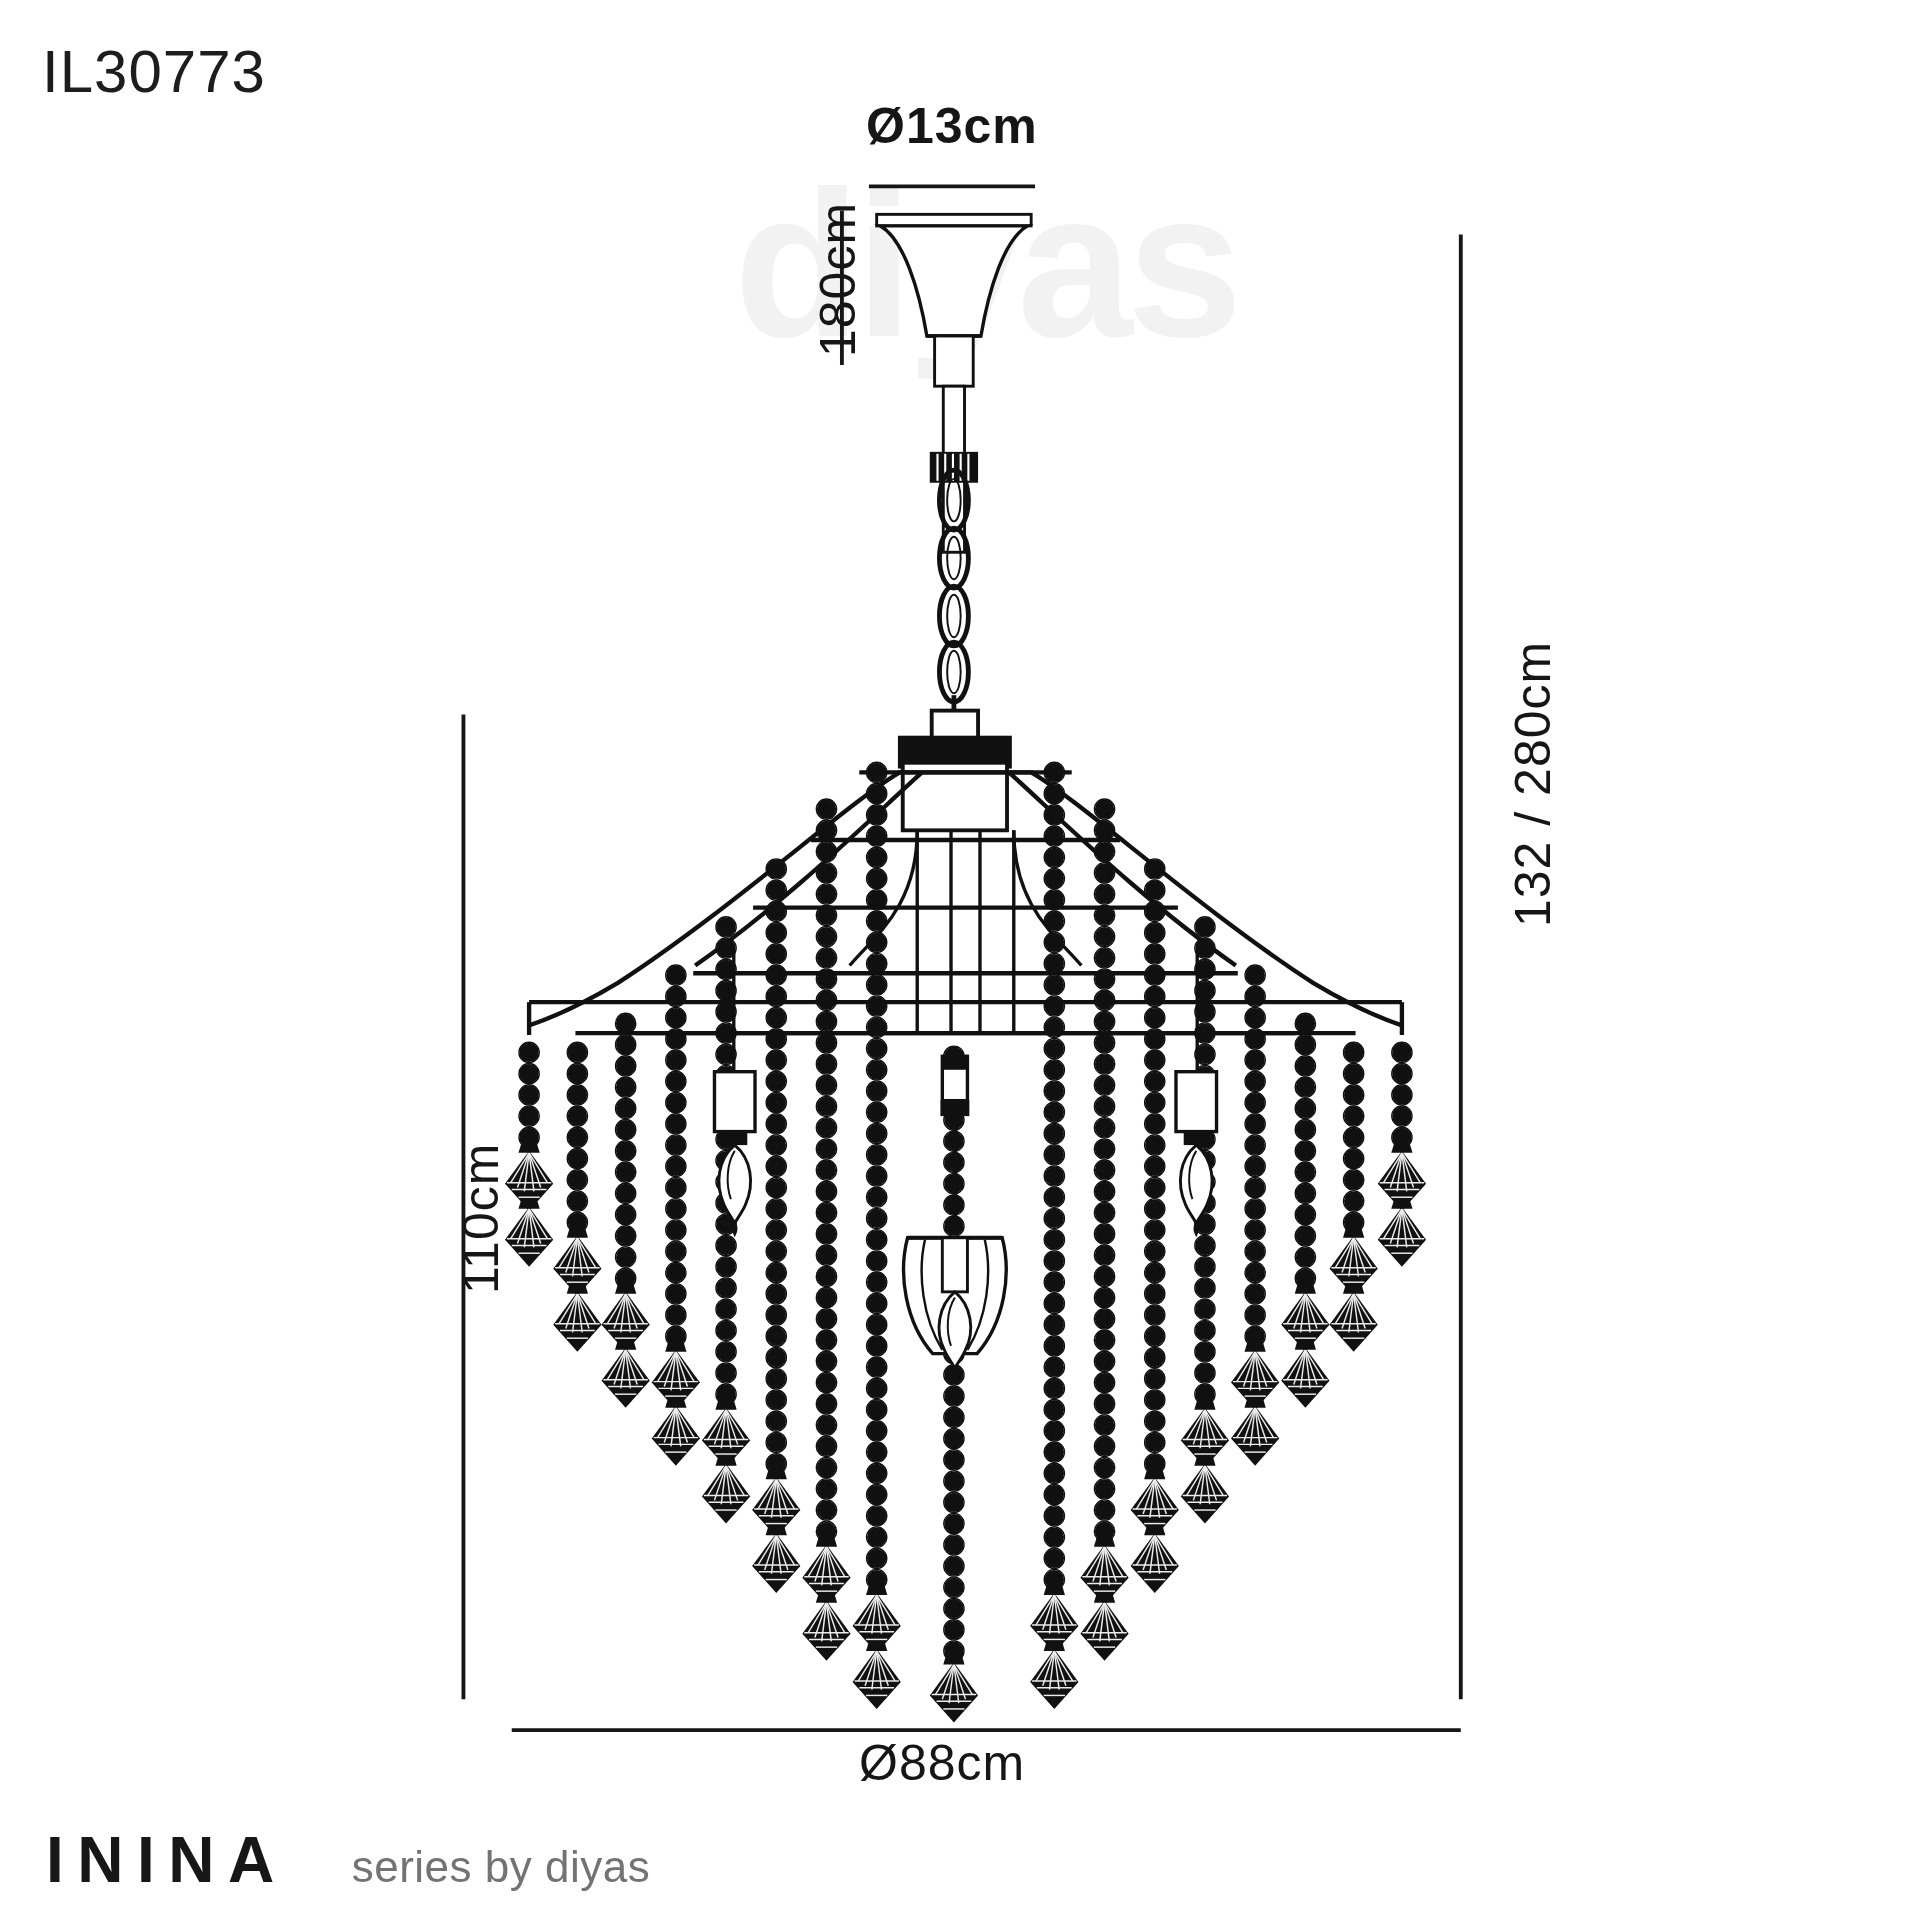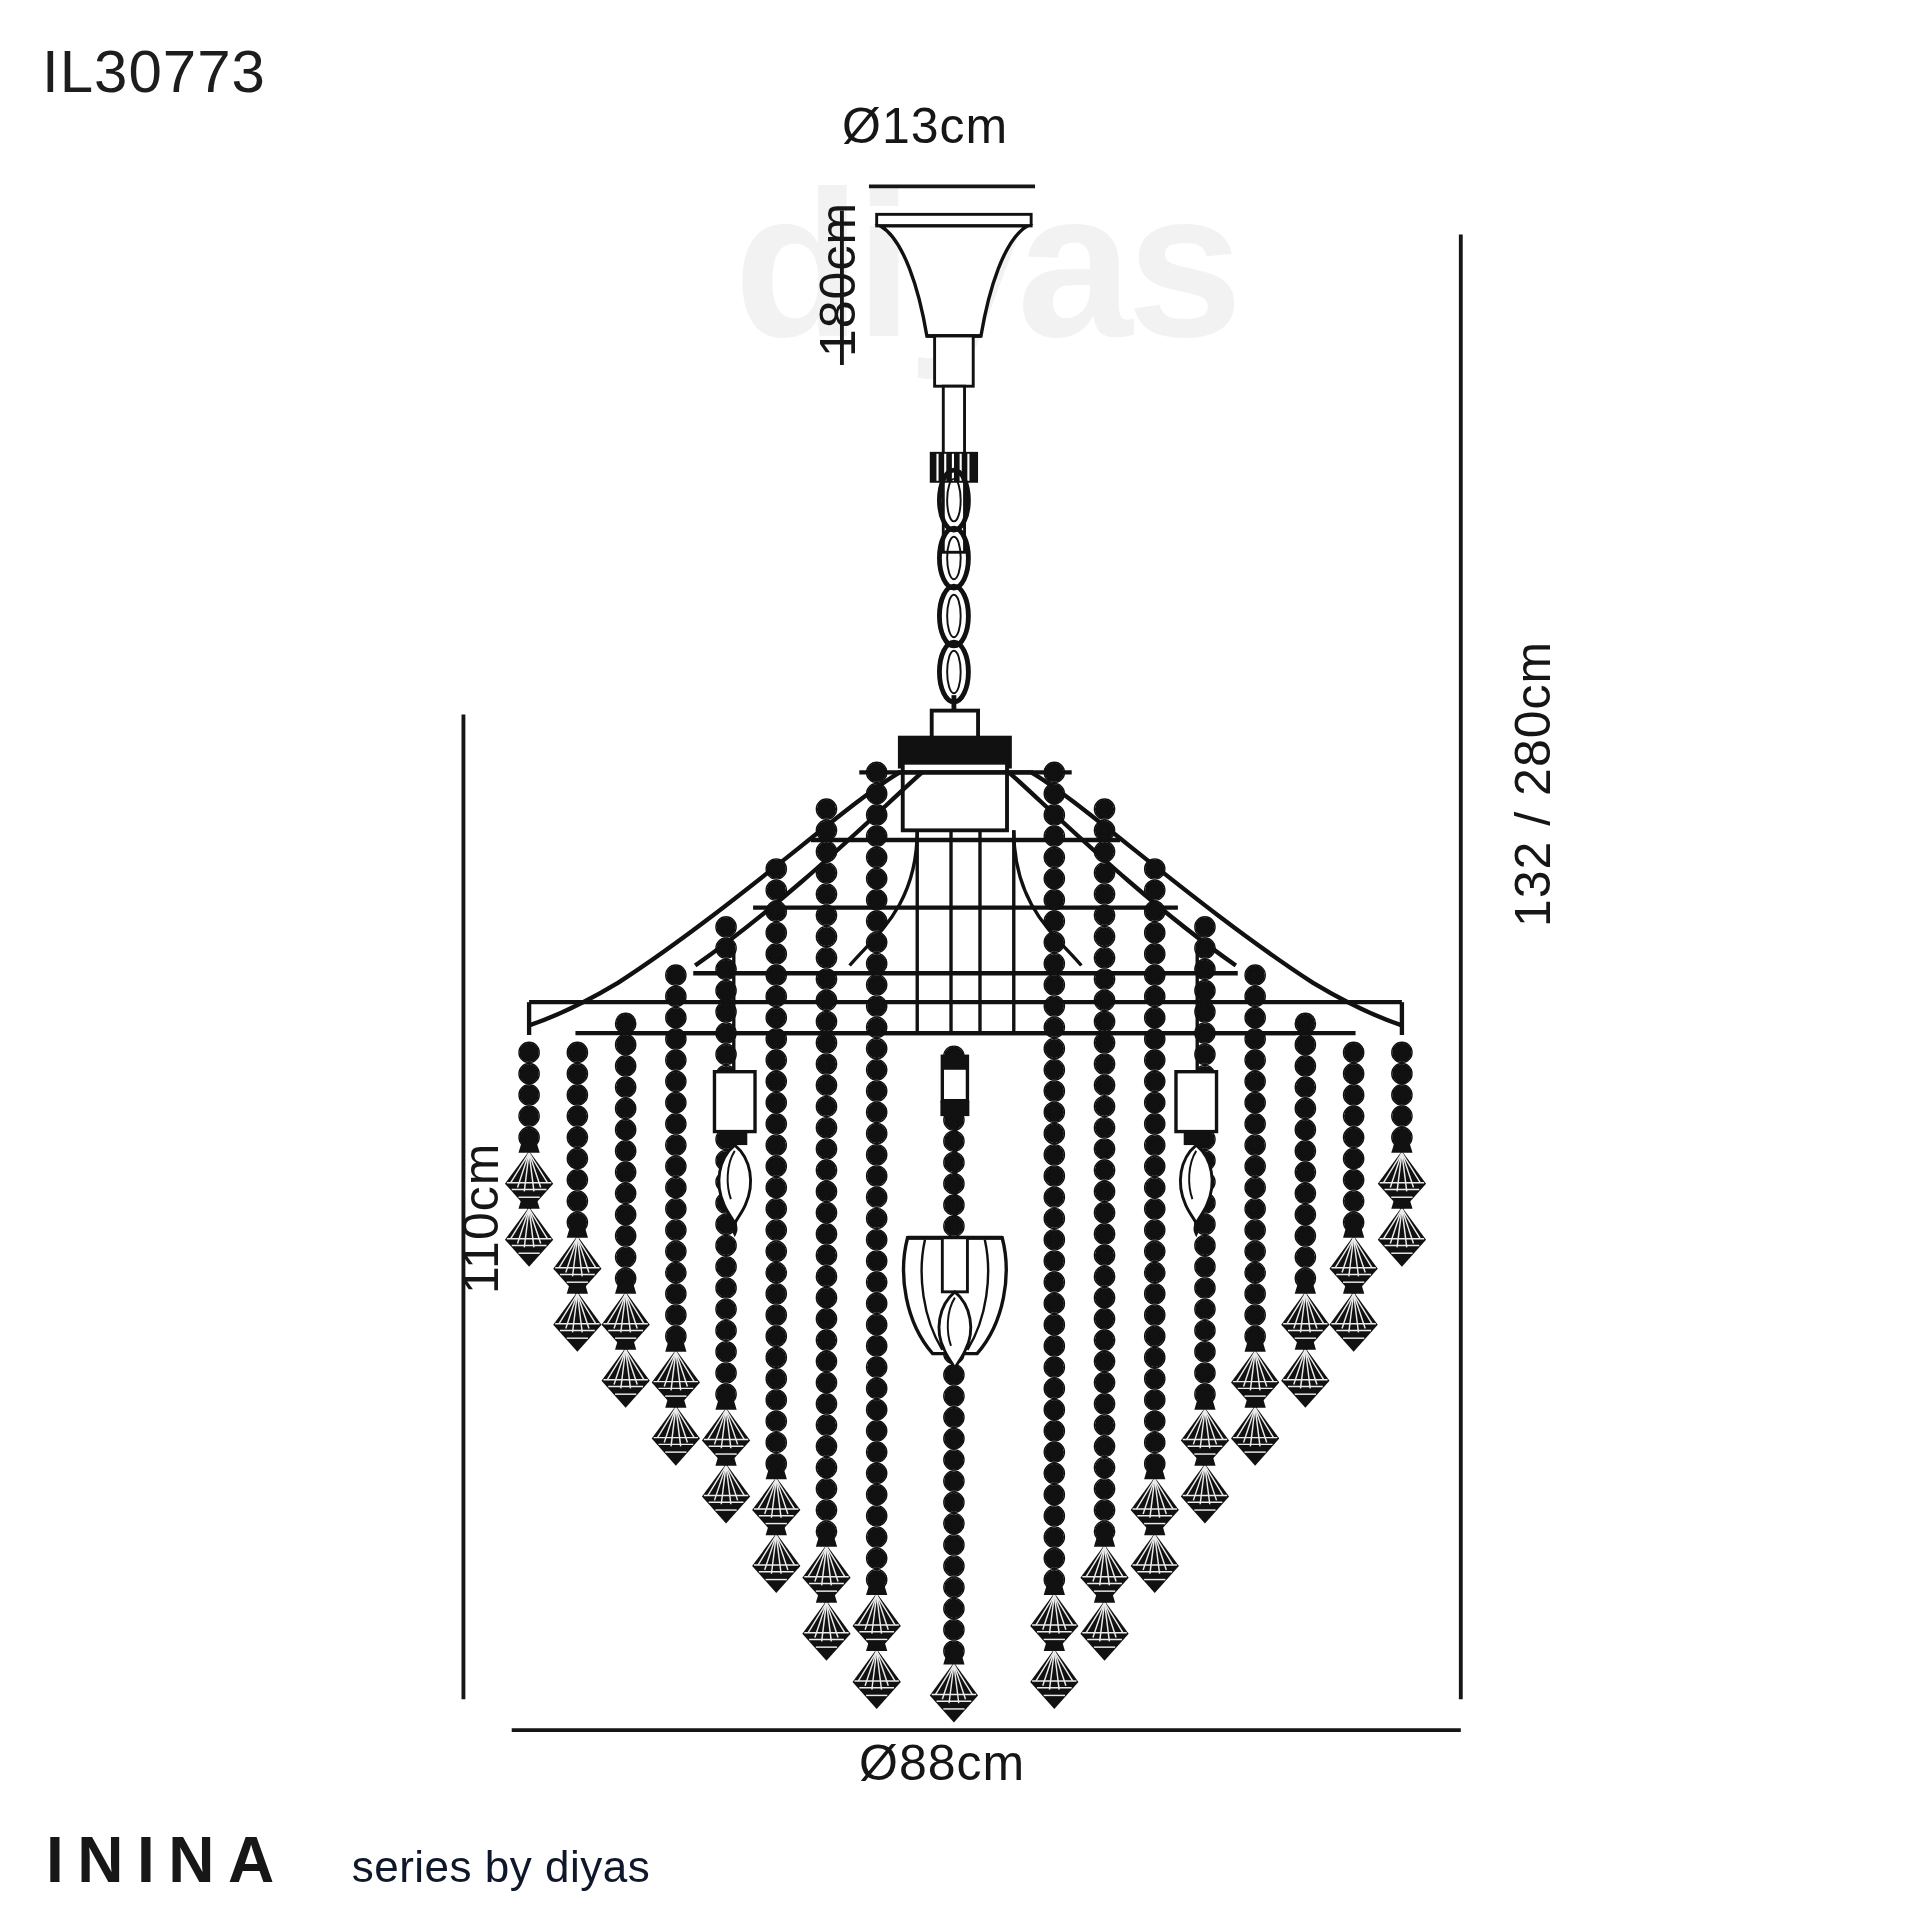--- a/index.html
+++ b/index.html
@@ -61,21 +61,21 @@
     letter-spacing: 1px;
     color: #161616;
     white-space: nowrap;
     z-index: 3;
   }
   .dim-vert {
     transform-origin: 0 0;
     transform: rotate(-90deg);
   }
 
-  #dim-top-dia  { left: 842px; top: 97px; }
+  #dim-top-dia  { left: 866px; top: 97px; font-weight: bold; }
   #dim-drop     { left: 809px; top: 357px; }
   #dim-total    { left: 1504px; top: 927px; }
   #dim-height   { left: 452px; top: 1294px; }
   #dim-bottom-dia { left: 859px; top: 1734px; }
 
   
   #footer {
     position: absolute;
     left: 46px;
     top: 1823px;
@@ -87,21 +87,21 @@
   #series-name {
     font-size: 64px;
     font-weight: 700;
     letter-spacing: 13.5px;
     color: #171717;
   }
   #series-by {
     font-size: 44px;
     font-weight: 400;
     letter-spacing: 0.5px;
-    color: #0f172a;
+    color: #737373;
     margin-left: 64px;
   }
 </style>
 </head>
 <body>
 
 <div id="watermark">diyas</div>
 
 <div id="product-code">IL30773</div>
 

